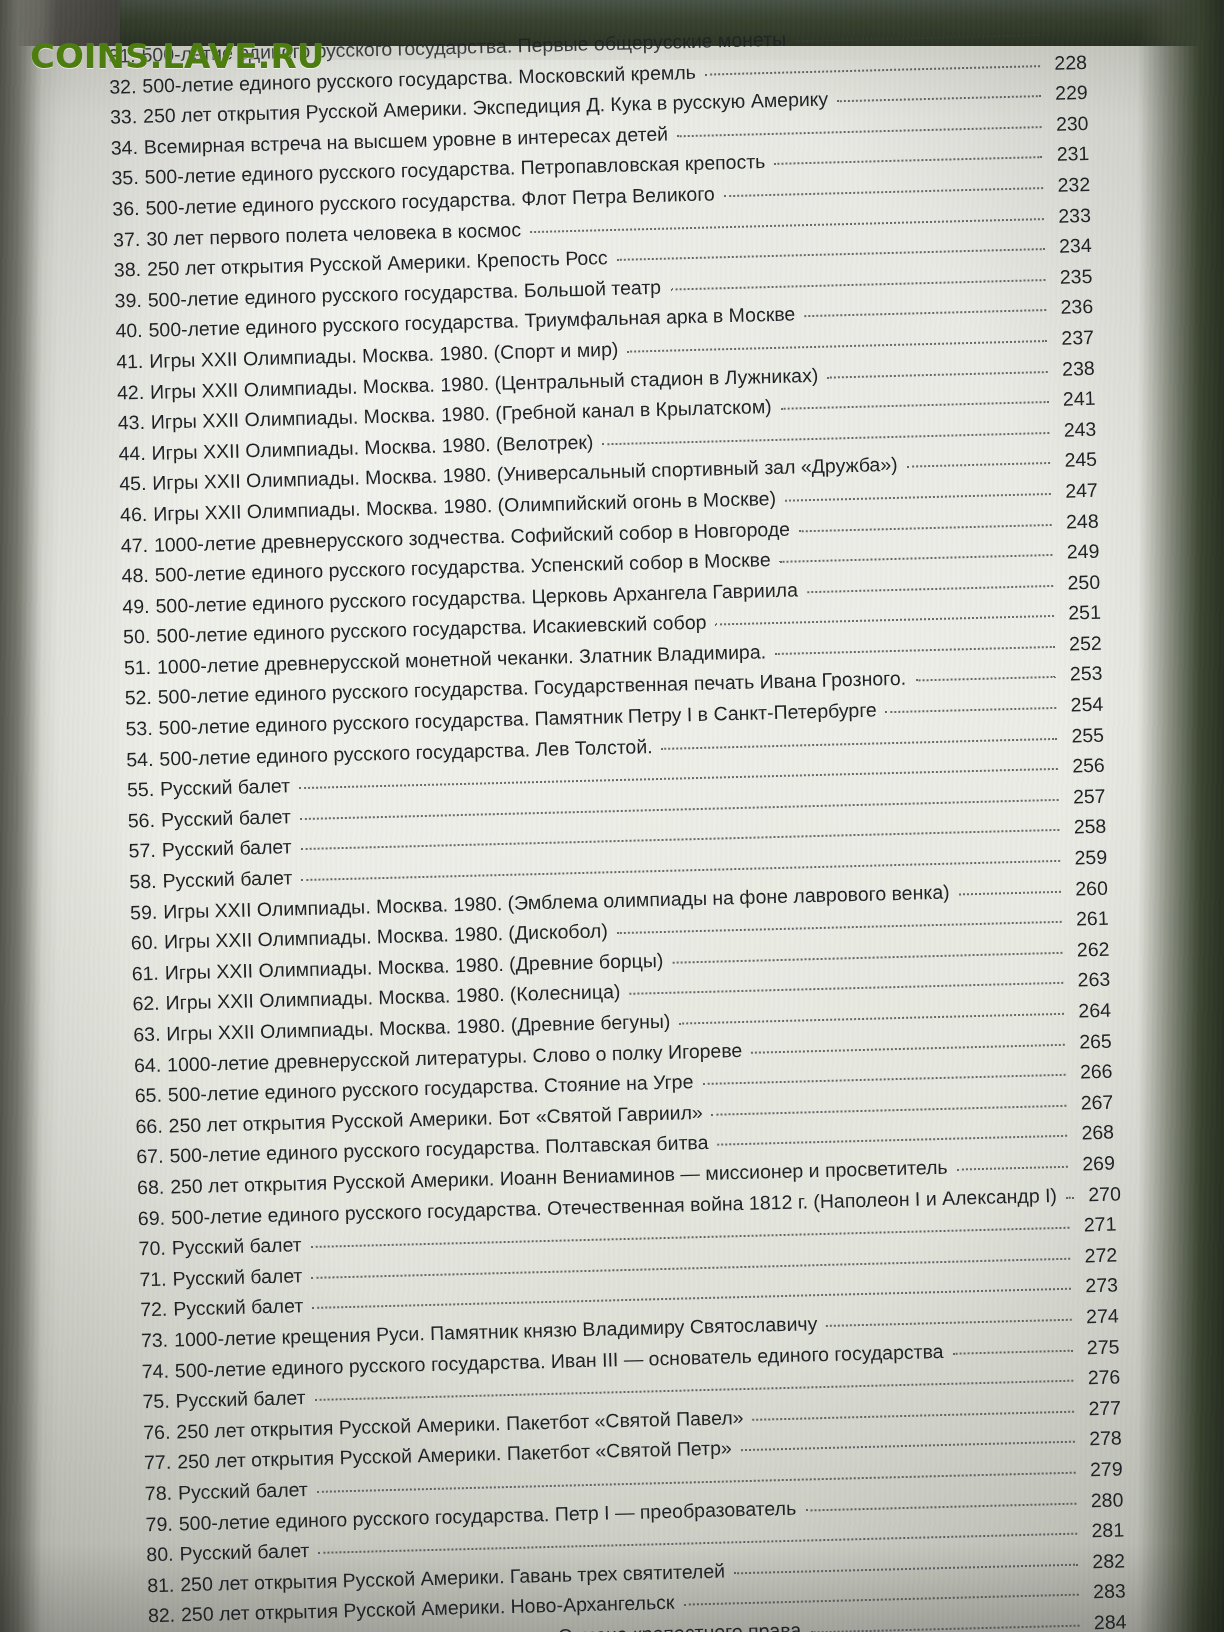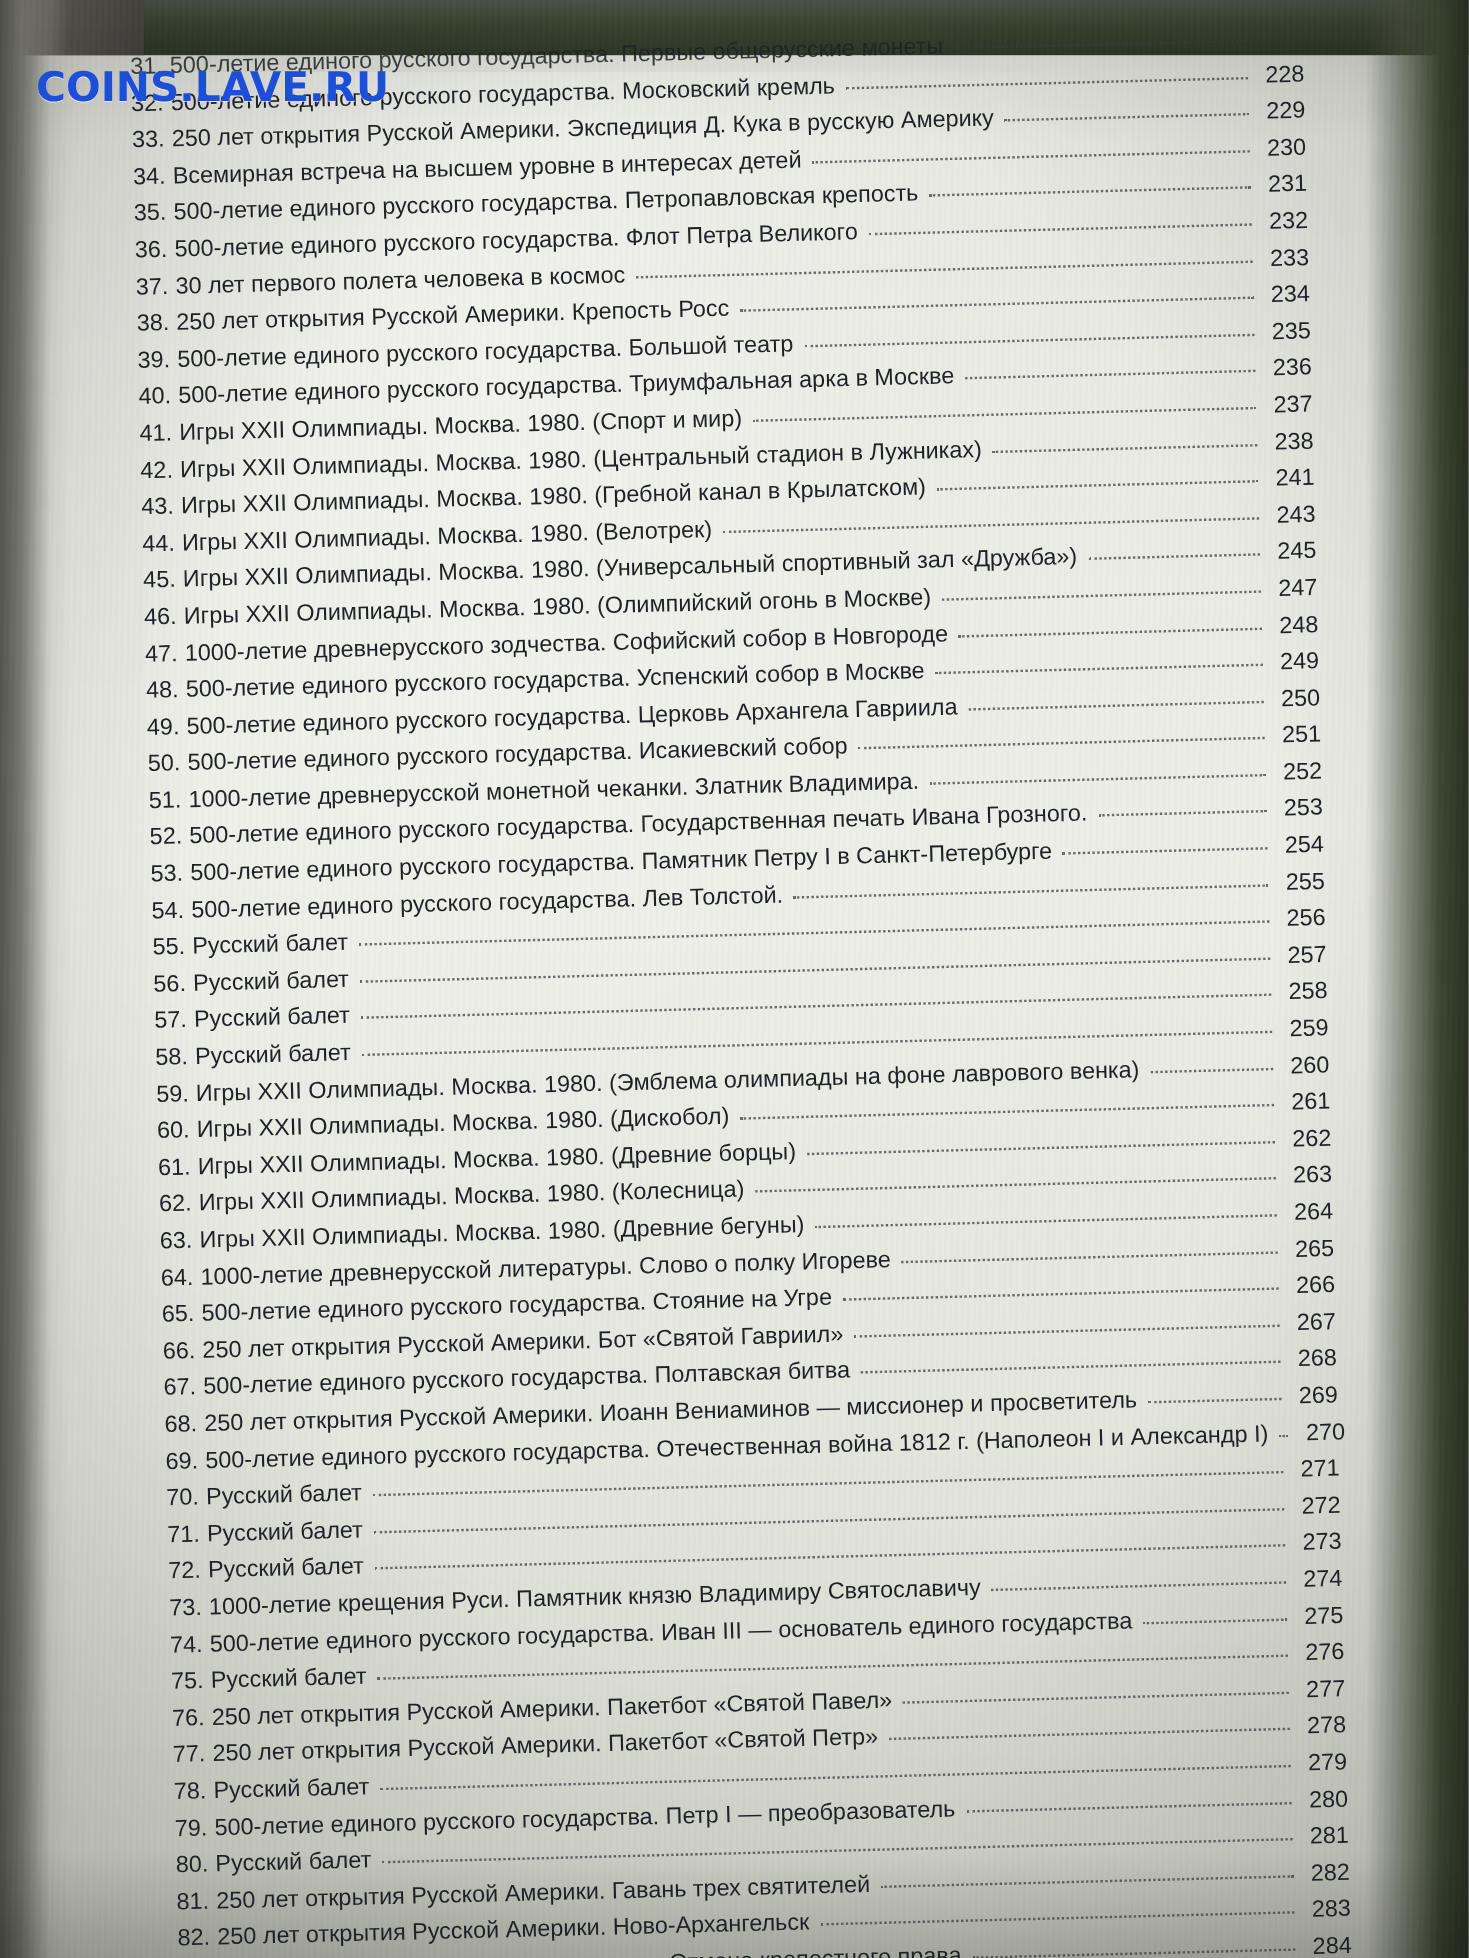--- a/index.html
+++ b/index.html
@@ -65,26 +65,26 @@
   .vignette {
     position: absolute; inset: 0;
     background: radial-gradient(ellipse at 50% 45%, rgba(0,0,0,0) 52%, rgba(0,0,0,0.18) 100%);
     pointer-events: none;
   }
 
   
   .watermark {
     position: absolute;
     left: 30px;
-    top: 53px;
+    top: 36px;
     font-family: "DejaVu Sans", sans-serif;
     font-weight: bold;
     font-size: 34px;
     letter-spacing: 0px;
-    color: #1d4ed8;
+    color: #4d7c0f;
     text-shadow: 0 1px 0 rgba(255,255,255,0.6);
     z-index: 40;
   }
 
   
   .content {
     position: absolute;
     left: 0; top: 0;
     width: 1224px; height: 1632px;
     z-index: 20;

